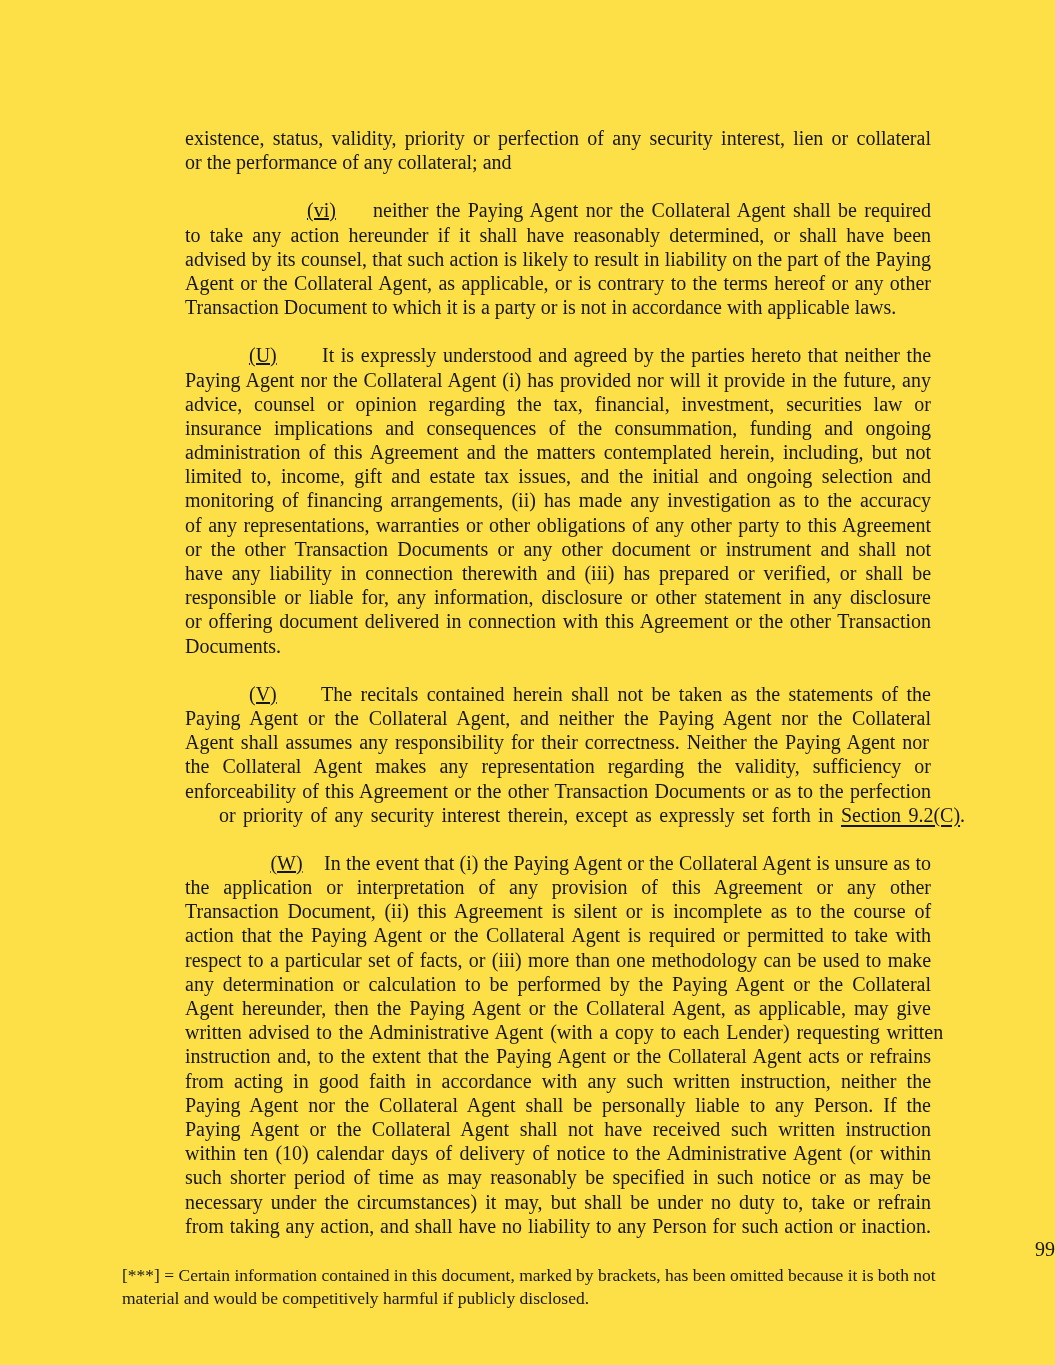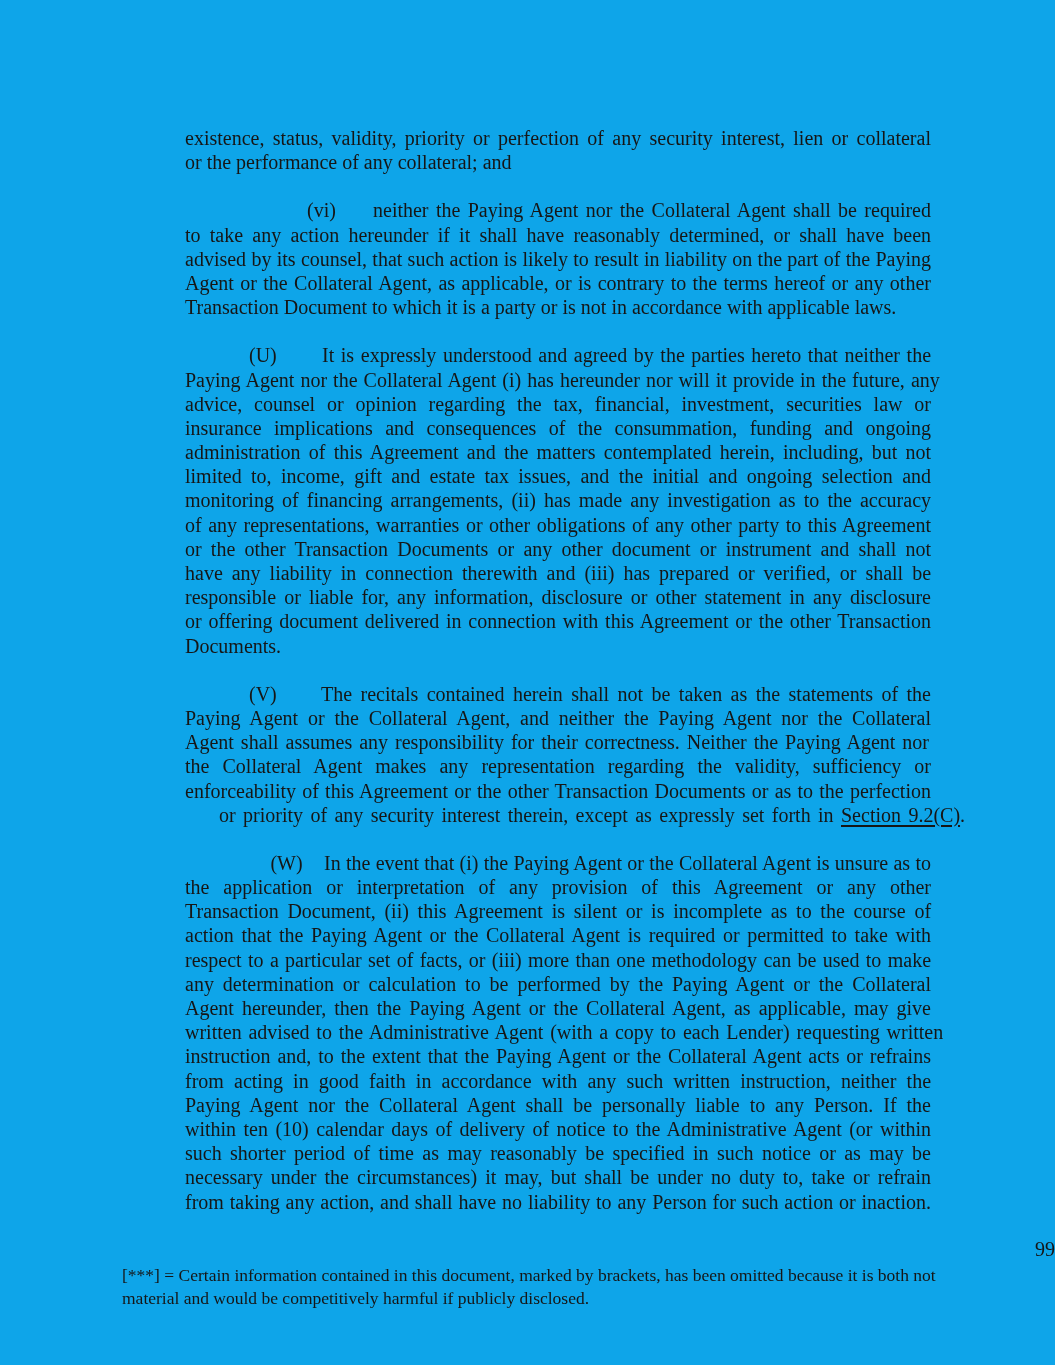--- a/index.html
+++ b/index.html
@@ -3,41 +3,41 @@
 <meta charset="utf-8">
 <style>
   html, body {
     margin: 0; padding: 0;
     background: #ffffff;
   }
   .page {
     position: relative;
     width: 1055px;
     height: 1365px;
-    background: #0ea5e9;
+    background: #fde047;
     overflow: hidden;
     font-family: "Liberation Serif", serif;
     color: #161616;
   }
   .textblock {
     position: absolute;
     left: 185px;
     top: 126px;
     width: 746px;
   }
   .para { margin: 0 0 24px 0; }
   .para:last-child { margin-bottom: 0; }
   .pline {
     font-size: 20px;
     line-height: 24.2px;
     height: 24.2px;
     overflow: visible;
   }
   .pline .inner { white-space: nowrap; }
-  .plabel { display: inline-block; }
+  .plabel { display: inline-block; text-decoration: underline; }
   
   [data-name="paragraph-vi"] .pline.first { padding-left: 122px; }
   [data-name="paragraph-vi"] .plabel { width: 66px; }
   [data-name="paragraph-U"] .pline.first,
   [data-name="paragraph-V"] .pline.first,
   [data-name="paragraph-W"] .pline.first { padding-left: 64px; }
   [data-name="paragraph-U"] .plabel { width: 73px; }
   [data-name="paragraph-V"] .plabel { width: 72px; }
   [data-name="paragraph-W"] .plabel { width: 75px; }
   .pline u { text-underline-offset: 3px; }
@@ -70,21 +70,21 @@
       </div>
       <div class="para" data-name="paragraph-vi">
         <div class="pline first j" data-name="text-line"><span class="inner" data-name="text-line-content" style="word-spacing: 2.37px;"><span class="plabel" data-name="paragraph-label">(vi)</span>neither the Paying Agent nor the Collateral Agent shall be required</span></div>
         <div class="pline j" data-name="text-line"><span class="inner" data-name="text-line-content" style="word-spacing: 4.22px;">to take any action hereunder if it shall have reasonably determined, or shall have been</span></div>
         <div class="pline j" data-name="text-line"><span class="inner" data-name="text-line-content" style="word-spacing: 0.31px;">advised by its counsel, that such action is likely to result in liability on the part of the Paying</span></div>
         <div class="pline j" data-name="text-line"><span class="inner" data-name="text-line-content" style="word-spacing: 1.36px;">Agent or the Collateral Agent, as applicable, or is contrary to the terms hereof or any other</span></div>
         <div class="pline" data-name="text-line"><span class="inner" data-name="text-line-content">Transaction Document to which it is a party or is not in accordance with applicable laws.</span></div>
       </div>
       <div class="para" data-name="paragraph-U">
         <div class="pline first j" data-name="text-line"><span class="inner" data-name="text-line-content" style="word-spacing: 1.6px;"><span class="plabel" data-name="paragraph-label">(U)</span>It is expressly understood and agreed by the parties hereto that neither the</span></div>
-        <div class="pline j" data-name="text-line"><span class="inner" data-name="text-line-content" style="word-spacing: 1.04px;">Paying Agent nor the Collateral Agent (i) has hereunder nor will it provide in the future, any</span></div>
+        <div class="pline j" data-name="text-line"><span class="inner" data-name="text-line-content" style="word-spacing: 1.04px;">Paying Agent nor the Collateral Agent (i) has provided nor will it provide in the future, any</span></div>
         <div class="pline j" data-name="text-line"><span class="inner" data-name="text-line-content" style="word-spacing: 6.88px;">advice, counsel or opinion regarding the tax, financial, investment, securities law or</span></div>
         <div class="pline j" data-name="text-line"><span class="inner" data-name="text-line-content" style="word-spacing: 7.35px;">insurance implications and consequences of the consummation, funding and ongoing</span></div>
         <div class="pline j" data-name="text-line"><span class="inner" data-name="text-line-content" style="word-spacing: 3.24px;">administration of this Agreement and the matters contemplated herein, including, but not</span></div>
         <div class="pline j" data-name="text-line"><span class="inner" data-name="text-line-content" style="word-spacing: 4.37px;">limited to, income, gift and estate tax issues, and the initial and ongoing selection and</span></div>
         <div class="pline j" data-name="text-line"><span class="inner" data-name="text-line-content" style="word-spacing: 3.16px;">monitoring of financing arrangements, (ii) has made any investigation as to the accuracy</span></div>
         <div class="pline j" data-name="text-line"><span class="inner" data-name="text-line-content" style="word-spacing: 1.5px;">of any representations, warranties or other obligations of any other party to this Agreement</span></div>
         <div class="pline j" data-name="text-line"><span class="inner" data-name="text-line-content" style="word-spacing: 4.19px;">or the other Transaction Documents or any other document or instrument and shall not</span></div>
         <div class="pline j" data-name="text-line"><span class="inner" data-name="text-line-content" style="word-spacing: 3.98px;">have any liability in connection therewith and (iii) has prepared or verified, or shall be</span></div>
         <div class="pline j" data-name="text-line"><span class="inner" data-name="text-line-content" style="word-spacing: 3.08px;">responsible or liable for, any information, disclosure or other statement in any disclosure</span></div>
         <div class="pline j" data-name="text-line"><span class="inner" data-name="text-line-content" style="word-spacing: 1.75px;">or offering document delivered in connection with this Agreement or the other Transaction</span></div>
@@ -103,20 +103,21 @@
         <div class="pline j" data-name="text-line"><span class="inner" data-name="text-line-content" style="word-spacing: 8.94px;">the application or interpretation of any provision of this Agreement or any other</span></div>
         <div class="pline j" data-name="text-line"><span class="inner" data-name="text-line-content" style="word-spacing: 3.71px;">Transaction Document, (ii) this Agreement is silent or is incomplete as to the course of</span></div>
         <div class="pline j" data-name="text-line"><span class="inner" data-name="text-line-content" style="word-spacing: 2.6px;">action that the Paying Agent or the Collateral Agent is required or permitted to take with</span></div>
         <div class="pline j" data-name="text-line"><span class="inner" data-name="text-line-content" style="word-spacing: 1.35px;">respect to a particular set of facts, or (iii) more than one methodology can be used to make</span></div>
         <div class="pline j" data-name="text-line"><span class="inner" data-name="text-line-content" style="word-spacing: 3.94px;">any determination or calculation to be performed by the Paying Agent or the Collateral</span></div>
         <div class="pline j" data-name="text-line"><span class="inner" data-name="text-line-content" style="word-spacing: 3.1px;">Agent hereunder, then the Paying Agent or the Collateral Agent, as applicable, may give</span></div>
         <div class="pline j" data-name="text-line"><span class="inner" data-name="text-line-content" style="word-spacing: 1.8px;">written advised to the Administrative Agent (with a copy to each Lender) requesting written</span></div>
         <div class="pline j" data-name="text-line"><span class="inner" data-name="text-line-content" style="word-spacing: 1.89px;">instruction and, to the extent that the Paying Agent or the Collateral Agent acts or refrains</span></div>
         <div class="pline j" data-name="text-line"><span class="inner" data-name="text-line-content" style="word-spacing: 5.18px;">from acting in good faith in accordance with any such written instruction, neither the</span></div>
         <div class="pline j" data-name="text-line"><span class="inner" data-name="text-line-content" style="word-spacing: 4.92px;">Paying Agent nor the Collateral Agent shall be personally liable to any Person. If the</span></div>
+        <div class="pline j" data-name="text-line"><span class="inner" data-name="text-line-content" style="word-spacing: 5.61px;">Paying Agent or the Collateral Agent shall not have received such written instruction</span></div>
         <div class="pline j" data-name="text-line"><span class="inner" data-name="text-line-content" style="word-spacing: 2.43px;">within ten (10) calendar days of delivery of notice to the Administrative Agent (or within</span></div>
         <div class="pline j" data-name="text-line"><span class="inner" data-name="text-line-content" style="word-spacing: 3.37px;">such shorter period of time as may reasonably be specified in such notice or as may be</span></div>
         <div class="pline j" data-name="text-line"><span class="inner" data-name="text-line-content" style="word-spacing: 3.13px;">necessary under the circumstances) it may, but shall be under no duty to, take or refrain</span></div>
         <div class="pline j" data-name="text-line"><span class="inner" data-name="text-line-content" style="word-spacing: 0.87px;">from taking any action, and shall have no liability to any Person for such action or inaction.</span></div>
       </div>
     </div>
   <div class="page-number" data-name="page-number">99</div>
   <div class="footnote" data-name="redaction-footnote">
     <div class="fline" data-name="footnote-line">[***] = Certain information contained in this document, marked by brackets, has been omitted because it is both not</div>
     <div class="fline" data-name="footnote-line">material and would be competitively harmful if publicly disclosed.</div>

